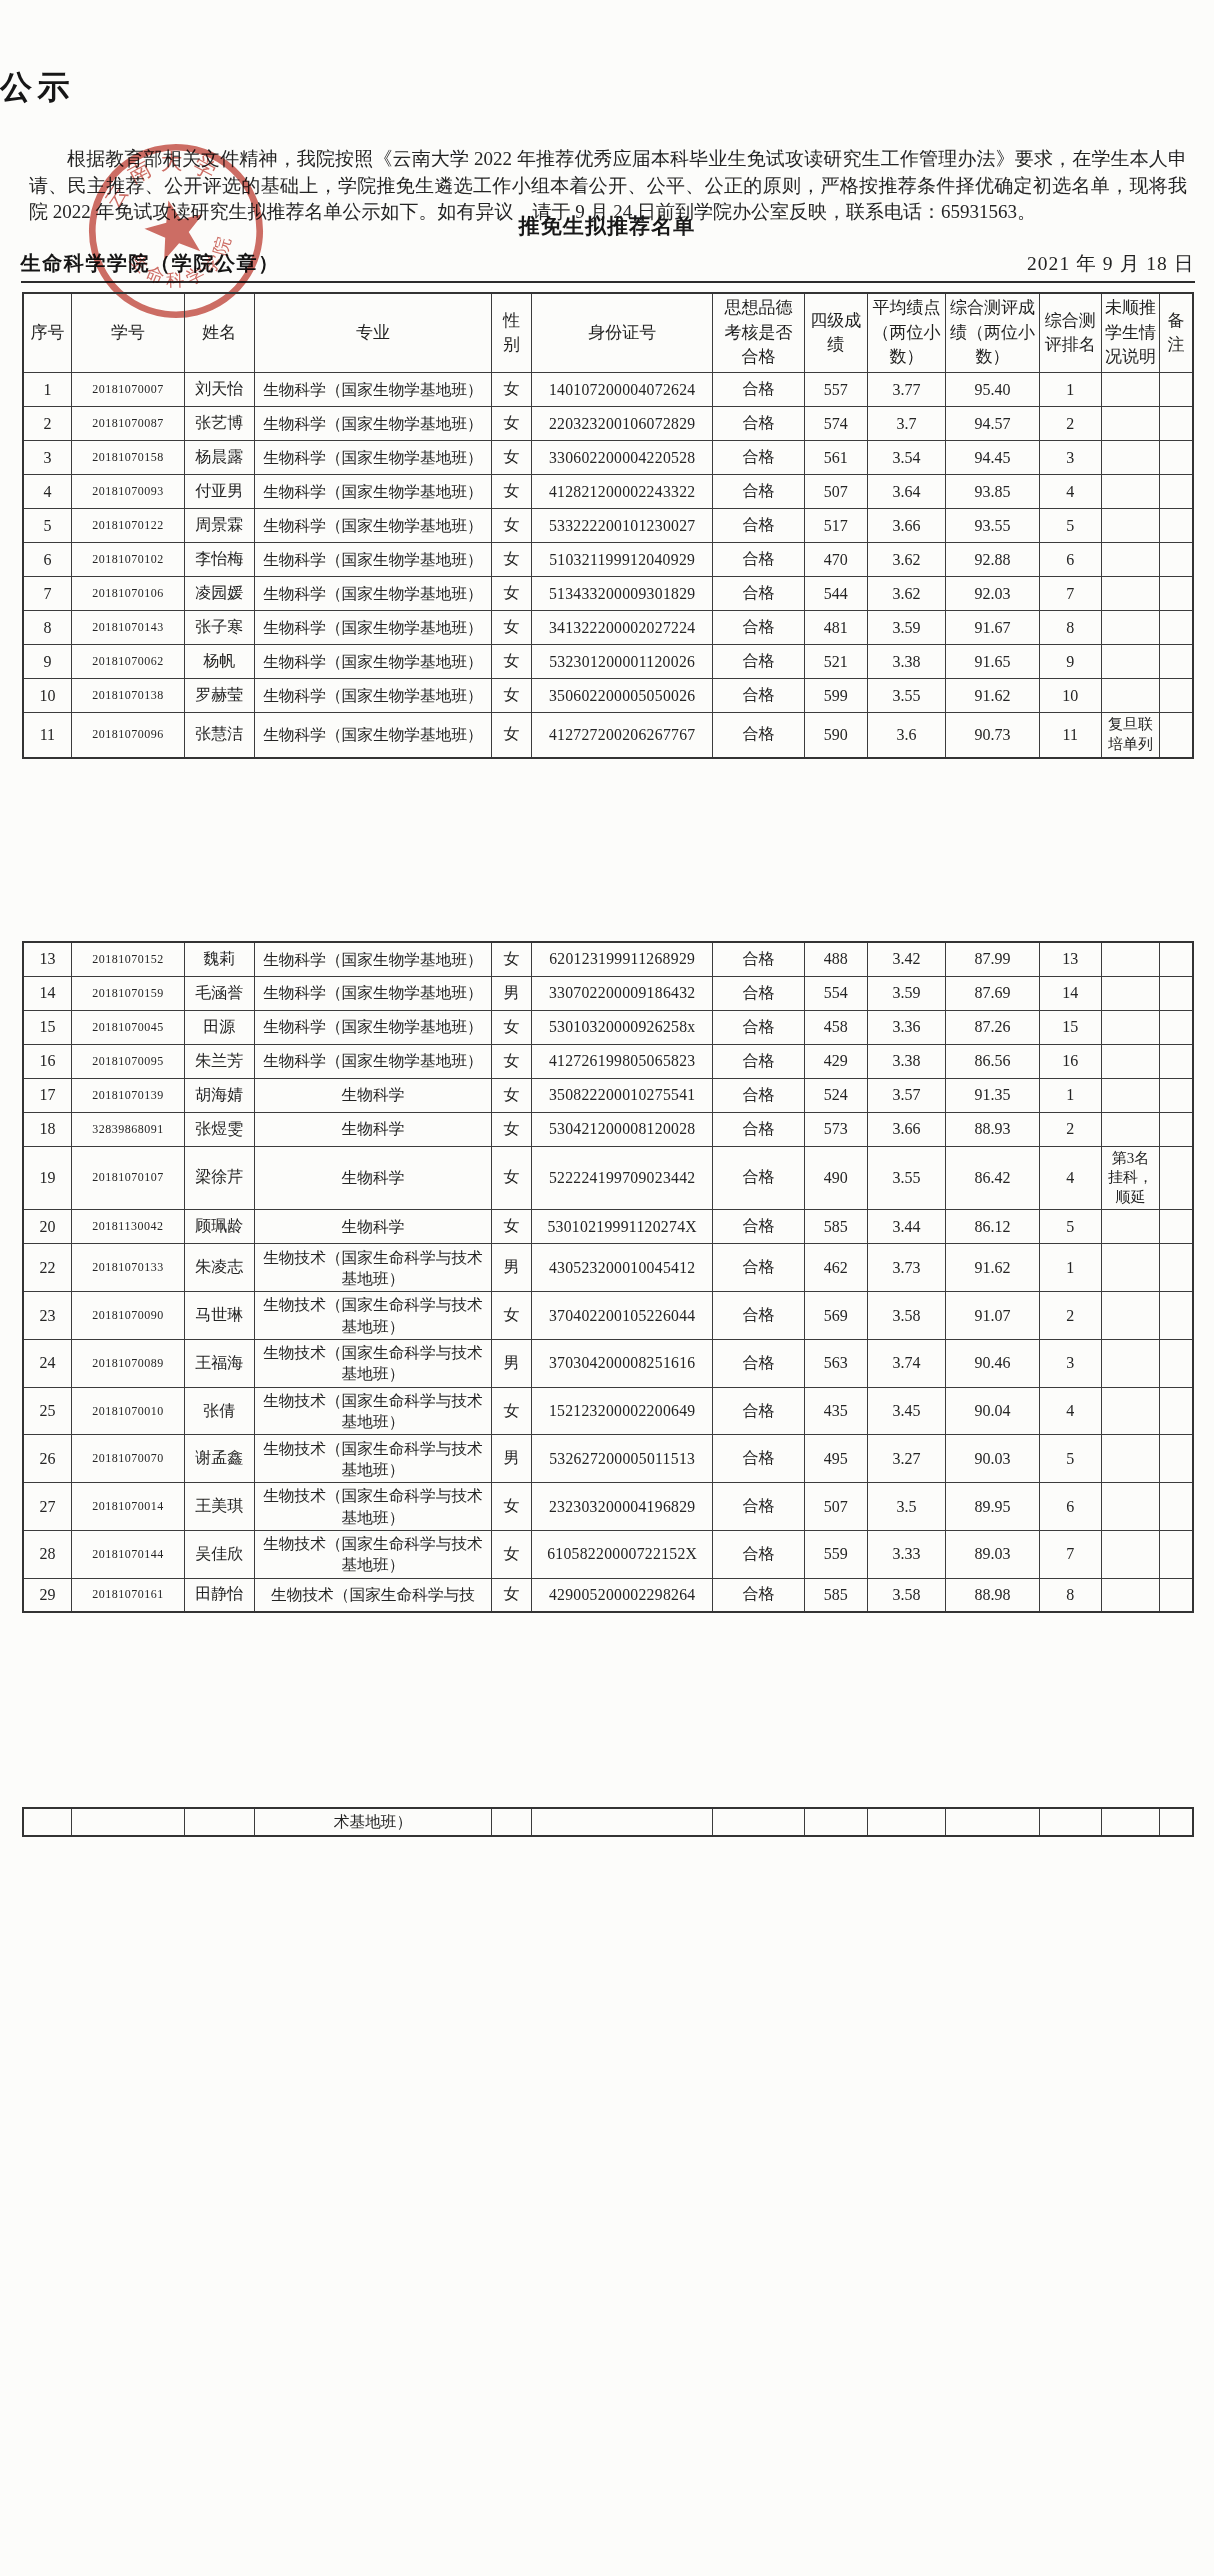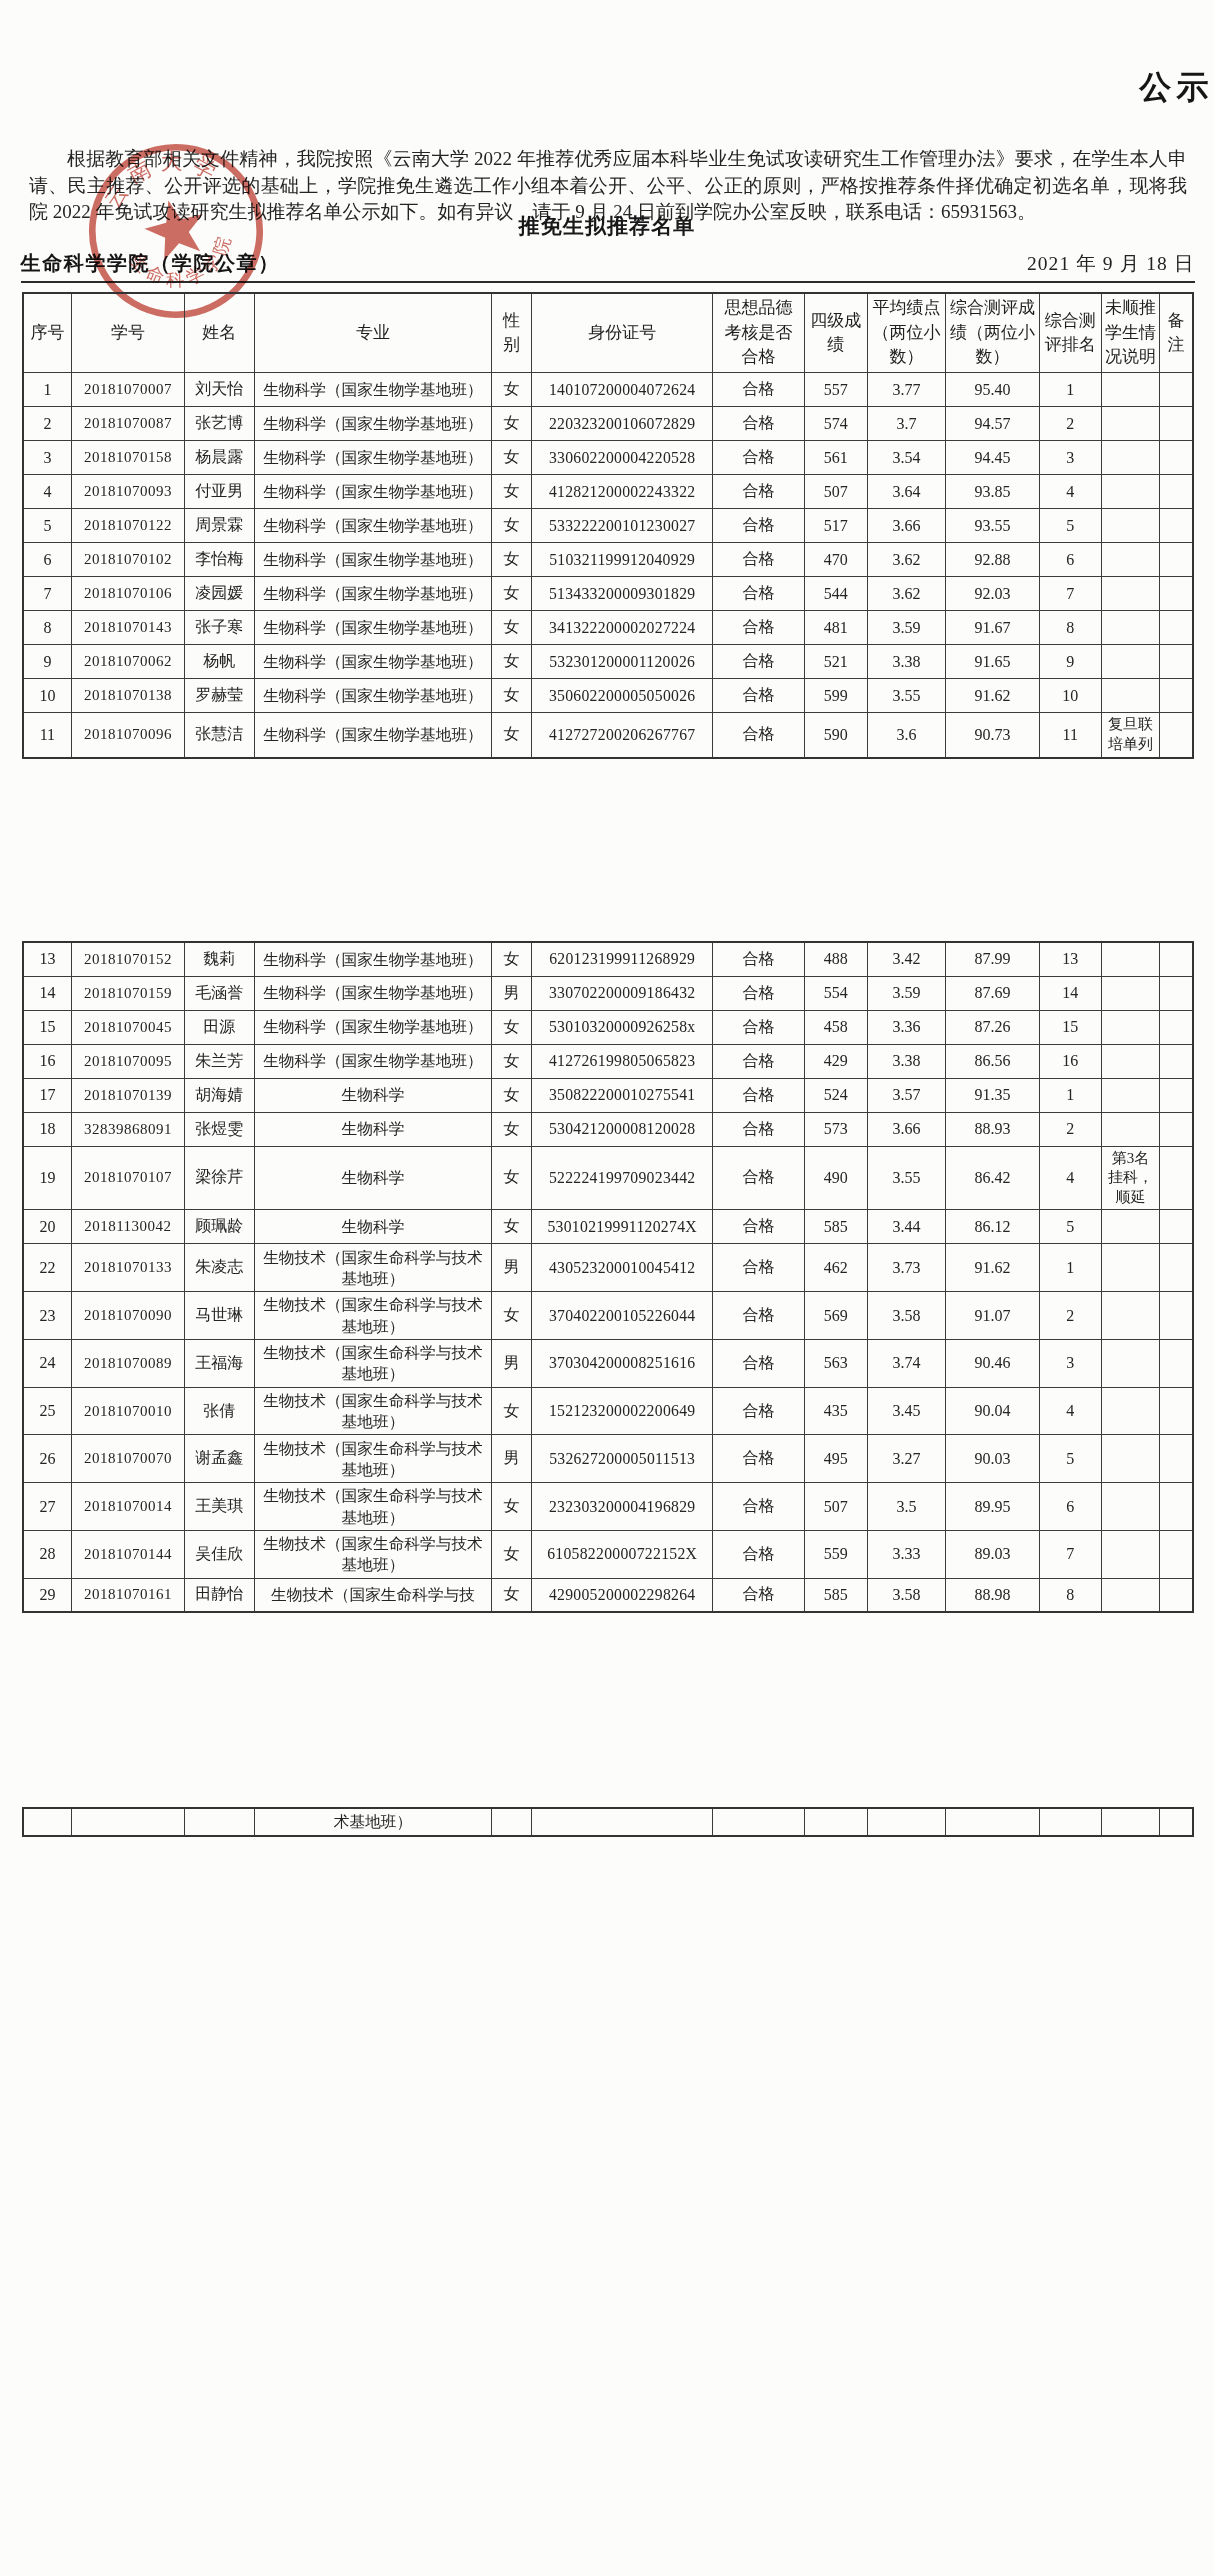--- a/index.html
+++ b/index.html
@@ -7,21 +7,21 @@
     position:relative;
     width:1214px;height:2576px;
     margin:0 auto;
     background:#fcfcfa;
     font-family:"Liberation Serif","DejaVu Serif",serif;
     color:#1e1e1e;
     overflow:hidden;
   }
   .doc-title{
     position:absolute;top:66px;left:0;width:100%;
-    text-align:right;
+    text-align:left;
     font-family:"Liberation Sans","DejaVu Sans",sans-serif;
     font-weight:700;font-size:32px;letter-spacing:5.4px;color:#161616;
   }
   .doc-paragraph{
     position:absolute;top:146px;left:29px;right:27px;
     font-size:19px;line-height:26.5px;
     text-align:justify;text-indent:2em;color:#242424;
   }
   .doc-subtitle{
     position:absolute;top:212px;left:0;width:100%;
@@ -60,21 +60,21 @@
   table.roster{border:2.2px solid #333;}
   thead tr{height:69px;}
   thead th{font-weight:400;font-size:17px;line-height:1.45;color:#1f1f1f;}
   #tableA tbody tr{height:34px;}
   #tableB tbody tr{height:34px;}
   #tableC tbody tr{height:45px;margin-left:6px;}
   #tableC tbody tr.cont-row{height:25px;}
   td.c-id{font-size:15.7px;letter-spacing:0.3px;}
   td.c-major{font-size:15.7px;line-height:1.35;}
   td.c-note{font-size:15px;line-height:1.3;}
-  td.c-sid{font-size:15px;letter-spacing:0.5px;}
+  td.c-sid{font-size:12px;letter-spacing:0.5px;}
 
   .seal{
     position:absolute;left:85px;top:140px;
     width:182px;height:182px;
     transform:rotate(-14deg);
     opacity:0.78;
     mix-blend-mode:multiply;
     pointer-events:none;
   }
 </style>

